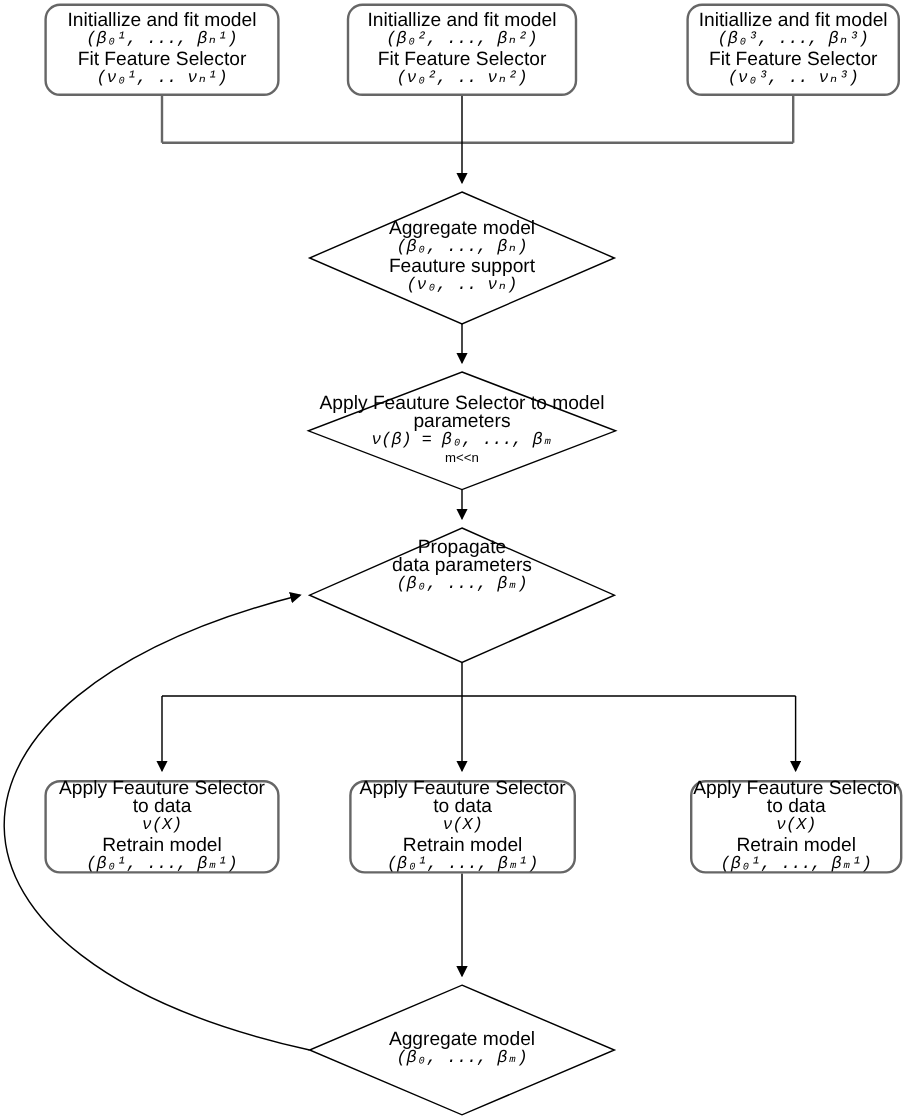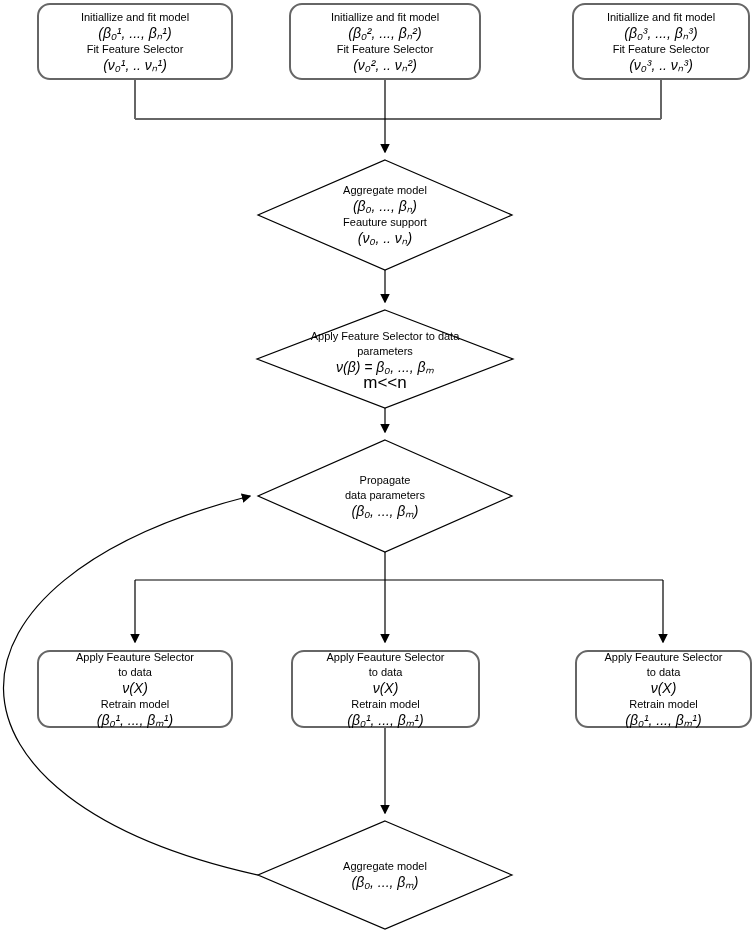--- a/index.html
+++ b/index.html
@@ -28,42 +28,42 @@
   }
   .dtext {
     position: absolute;
     display: flex;
     flex-direction: column;
     justify-content: center;
     align-items: center;
     text-align: right;
     pointer-events: none;
   }
-  .t  { font-size: 11px; line-height: 15px; white-space: nowrap; }
-  .ts { font-size: 17px; line-height: 13px; white-space: nowrap; }
+  .t  { font-size: 16px; line-height: 15px; white-space: nowrap; }
+  .ts { font-size: 11px; line-height: 13px; white-space: nowrap; }
   .m  {
-    font-family: Liberation Sans, sans-serif;
+    font-family: Liberation Mono, monospace;
     font-style: italic;
     font-size: 14px;
     line-height: 17px;
     white-space: nowrap;
   }
 
   
   #b1 { left: 37px;  top: 3px; width: 196px; height: 77px; }
   #b2 { left: 289px; top: 3px; width: 192px; height: 77px; }
   #b3 { left: 572px; top: 3px; width: 178px; height: 77px; }
   
   #lb { left: 37px;  top: 650px; width: 196px; height: 78px; }
   #mb { left: 291px; top: 650px; width: 189px; height: 78px; }
   #rb { left: 575px; top: 650px; width: 177px; height: 78px; }
   
   #d1text { left: 258px; top: 160px; width: 254px; height: 110px; }
   #d2text { left: 257px; top: 310px; width: 256px; height: 98px;  }
-  #d3text { left: 258px; top: 440px; width: 254px; height: 112px; }
+  #d3text { left: 258px; top: 416px; width: 254px; height: 112px; }
   #d4text { left: 258px; top: 821px; width: 254px; height: 108px; }
 </style>
 </head>
 <body>
 
 <div id="canvas">
 
   <svg id="wires" viewBox="0 0 755 931" xmlns="http://www.w3.org/2000/svg">
     <defs>
       <marker id="arr" viewBox="0 0 10 10" refX="8.5" refY="5" markerWidth="8" markerHeight="8" orient="auto-start-reverse">
@@ -111,21 +111,21 @@
     <div class="m">(ν₀³, .. νₙ³)</div>
   </div>
 
   <div class="dtext" id="d1text">
     <div class="t">Aggregate model</div>
     <div class="m">(β₀, ..., βₙ)</div>
     <div class="t">Feauture support</div>
     <div class="m">(ν₀, .. νₙ)</div>
   </div>
   <div class="dtext" id="d2text">
-    <div class="t">Apply Feature Selector to data</div>
+    <div class="t">Apply Feauture Selector to model</div>
     <div class="t">parameters</div>
     <div class="m">ν(β) = β₀, ..., βₘ</div>
     <div class="ts">m&lt;&lt;n</div>
   </div>
   <div class="dtext" id="d3text">
     <div class="t">Propagate</div>
     <div class="t">data parameters</div>
     <div class="m">(β₀, ..., βₘ)</div>
   </div>
   <div class="dtext" id="d4text">

